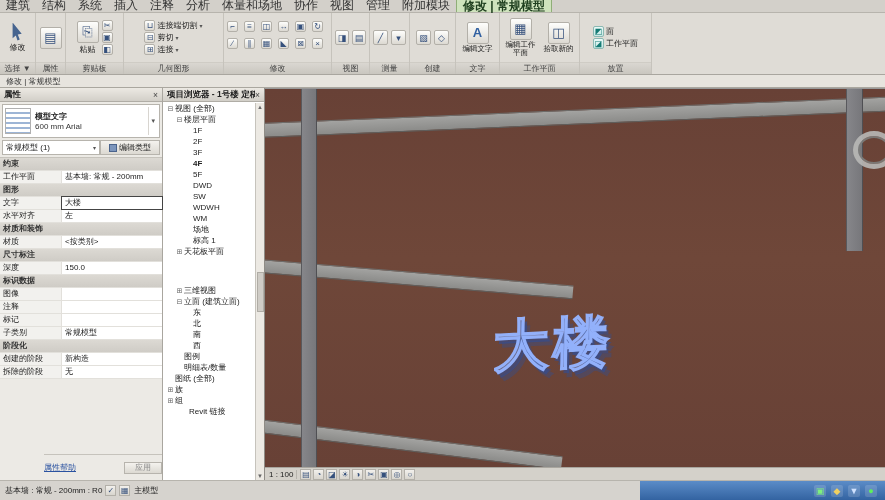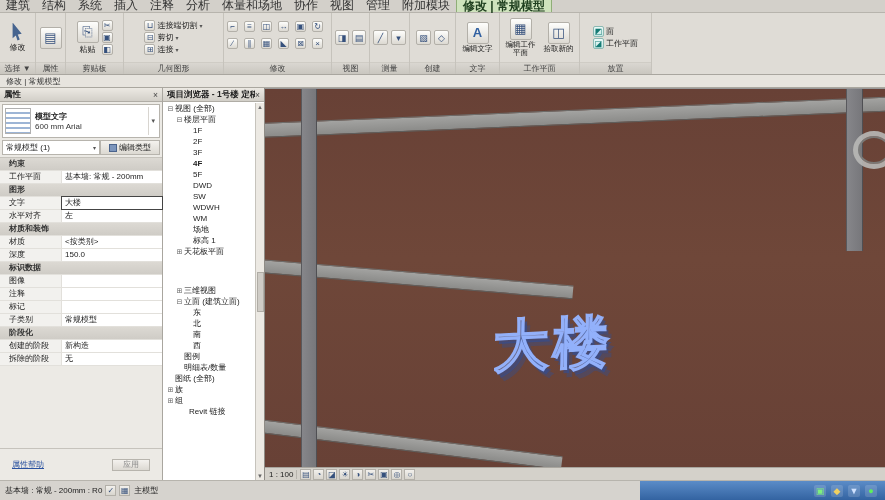--- a/index.html
+++ b/index.html
@@ -53,27 +53,27 @@
   .ptext div:last-child { font-size:8px; color:#333; }
   .pdrop { margin-left:auto; color:#555; font-size:7px; align-self:stretch; display:flex; align-items:center; border-left:1px solid #d8d5d0; padding:0 2px;}
   .psel { display:flex; height:15px; margin:0 2px 2px 2px; gap:0; }
   .pselbox { flex:1; background:#fff; border:1px solid #b7b4ad; display:flex; align-items:center; padding:0 3px; font-size:8px; }
   .pselbox .drop { margin-left:auto; }
   .pedit { width:60px; background:linear-gradient(#f4f2ee,#dcd9d2); border:1px solid #b7b4ad; display:flex; align-items:center;
            justify-content:center; gap:2px; font-size:8px; }
   .pedit-ic { width:8px; height:8px; background:#7c95bc; border:1px solid #4a638c; }
   .ptable { border-top:1px solid #c6c3bc; }
   .prow { display:flex; height:13px; line-height:12px; border-bottom:1px solid #e2e0db; background:#fff; font-size:8px; }
-  .plab { width:62px; padding-left:9px; background:#f2f1ee; border-right:1px solid #e2e0db; overflow:hidden; white-space:nowrap; }
+  .plab { width:62px; padding-left:3px; background:#f2f1ee; border-right:1px solid #e2e0db; overflow:hidden; white-space:nowrap; }
   .pval { flex:1; padding-left:3px; overflow:hidden; white-space:nowrap; }
   .prow.sec { background:linear-gradient(#dcd9d3,#cfccc6); font-weight:bold; color:#333; }
   .prow.sec .plab { background:transparent; border:none; width:auto; }
   .pval.sel { outline:1px solid #444; background:#fff; }
   .pfill { flex:1; }
-  .pfoot { height:32px; display:flex; align-items:center; padding:0 12px; gap:4px; border-top:1px solid #c6c3bc; }
+  .pfoot { height:26px; display:flex; align-items:center; padding:0 0; gap:4px; border-top:1px solid #c6c3bc;margin-left:44px; }
   .pfoot a { color:#2a52a0; text-decoration:underline; font-size:8px; }
   .pfoot button { margin-left:auto; font-size:8px; color:#8a8a8a; background:linear-gradient(#f4f2ee,#dcd9d2);
                   border:1px solid #b7b4ad; padding:0 10px; height:12px; line-height:10px; }
 
   
   .browser { width:102px; background:#fff; border-right:1px solid #8f8c86; display:flex; flex-direction:column; }
   .btree { flex:1; overflow:hidden; padding-top:1px; display:flex;gap:9px; }
   .btree-items { flex:1; overflow:hidden; }
   .titem { display:flex; align-items:center; height:11px; line-height:11px; white-space:nowrap; font-size:8px; }
   .texp { width:9px; text-align:center; font-size:7px; color:#666; flex:none; }
@@ -348,20 +348,24 @@
           <div class="prow sec">
             <span class="plab">材质和装饰</span>
 
           </div>
 
           <div class="prow row">
             <span class="plab">材质</span>
             <span class="pval">&lt;按类别&gt;</span>
           </div>
 
+          <div class="prow sec">
+            <span class="plab">尺寸标注</span>
+
+          </div>
 
           <div class="prow row">
             <span class="plab">深度</span>
             <span class="pval">150.0</span>
           </div>
 
           <div class="prow sec">
             <span class="plab">标识数据</span>
 
           </div>

